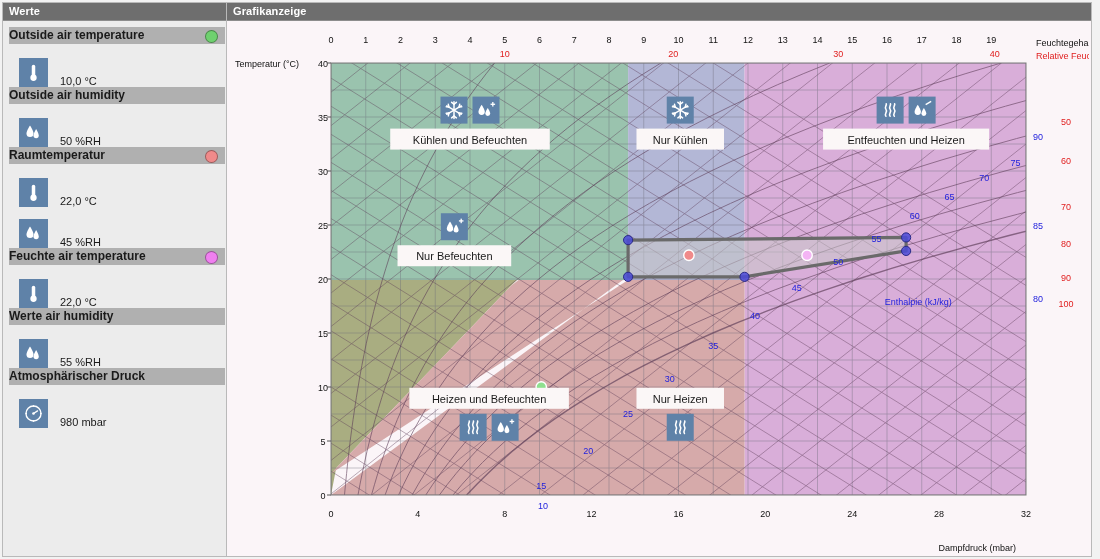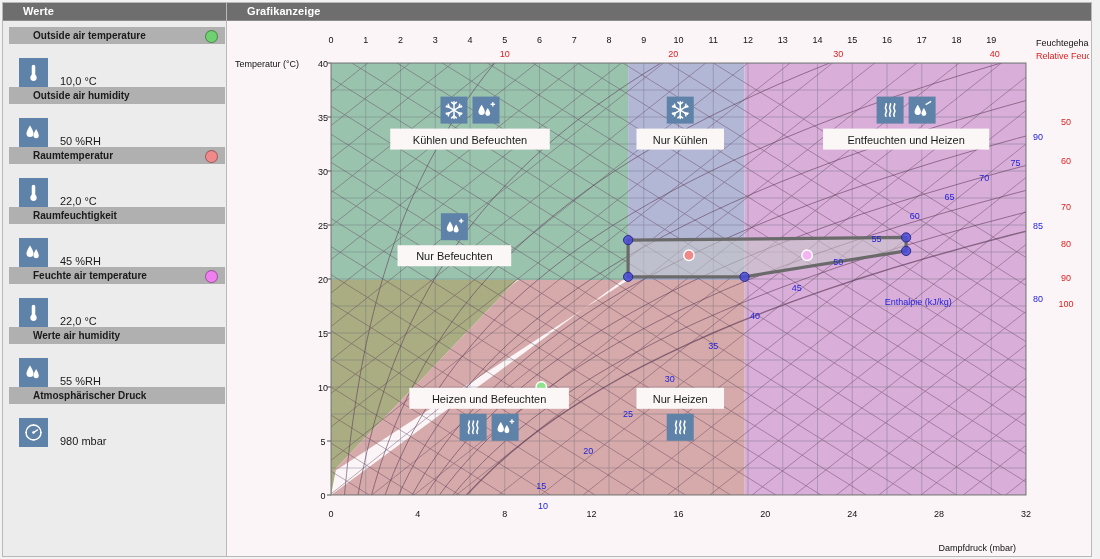--- a/index.html
+++ b/index.html
@@ -4,30 +4,30 @@
 <style>
   html,body{margin:0;padding:0;background:#f2f2f2;}
   body{width:1100px;height:559px;overflow:hidden;
        font-family:"Liberation Sans","DejaVu Sans",sans-serif;}
 
   .app{position:relative;width:1100px;height:559px;background:#f2f2f2;}
 
   
   .panel{position:absolute;background:#ececec;border:1px solid #b9b9b9;}
   .panel-head{height:17px;line-height:17px;background:#6e6e6e;color:#fff;
-              font-size:11px;font-weight:bold;padding-left:20px;
+              font-size:11px;font-weight:bold;padding-left:6px;
               border-bottom:1px solid #8d8d8d;letter-spacing:.1px;}
 
   #values-panel{left:2px;top:2px;width:228px;height:553px;}
   #chart-panel{left:226px;top:2px;width:864px;height:553px;background:#fbf5f8;}
 
   
   .val-list{padding:6px 6px 0 6px;}
   .val-label{position:relative;height:17px;line-height:17px;background:#b0b0b0;
-             color:#1a1a1a;font-size:10px;font-weight:bold;padding-left:24px;
+             color:#1a1a1a;font-size:12px;font-weight:bold;padding-left:0;
              margin-bottom:2px;}
   .led{position:absolute;right:7px;top:3px;width:11px;height:11px;border-radius:50%;
        border:1px solid rgba(0,0,0,.35);}
   .val-row{display:flex;align-items:flex-end;height:41px;padding-left:10px;}
   .ic{width:29px;height:29px;background:#5f82a8;display:flex;align-items:center;
       justify-content:center;flex:none;}
   .ic svg{display:block;}
   .val-txt{font-size:11px;color:#1a1a1a;margin-left:12px;}
 
   
@@ -72,21 +72,20 @@
         <div class="val-label"><span>Raumtemperatur</span><span class="led" style="background: rgb(240, 138, 138);"></span></div>
         <div class="val-row">
           <div class="ic">
             <svg width="21" height="21" viewBox="0 0 24 24">
       <rect x="10" y="3" width="4" height="13" rx="2" fill="white"></rect>
       <circle cx="12" cy="18" r="3.6" fill="white"></circle>
             </svg>
           </div>
           <div class="val-txt">22,0 °C</div>
         </div>
-        <div class="val-label"><span>Raumfeuchtigkeit</span></div>
         <div class="val-row">
           <div class="ic">
             <svg width="21" height="21" viewBox="0 0 24 24">
       <path d="M8 4 C8 4 4 10 4 13 a4 4 0 0 0 8 0 C12 10 8 4 8 4 Z" fill="white"></path>
       <path d="M15 8 C15 8 12 13 12 15.5 a3 3 0 0 0 6 0 C18 13 15 8 15 8 Z" fill="white"></path>
             </svg>
           </div>
           <div class="val-txt">45 %RH</div>
         </div>
         <div class="val-label"><span>Feuchte air temperature</span><span class="led" style="background: rgb(240, 127, 240);"></span></div>

